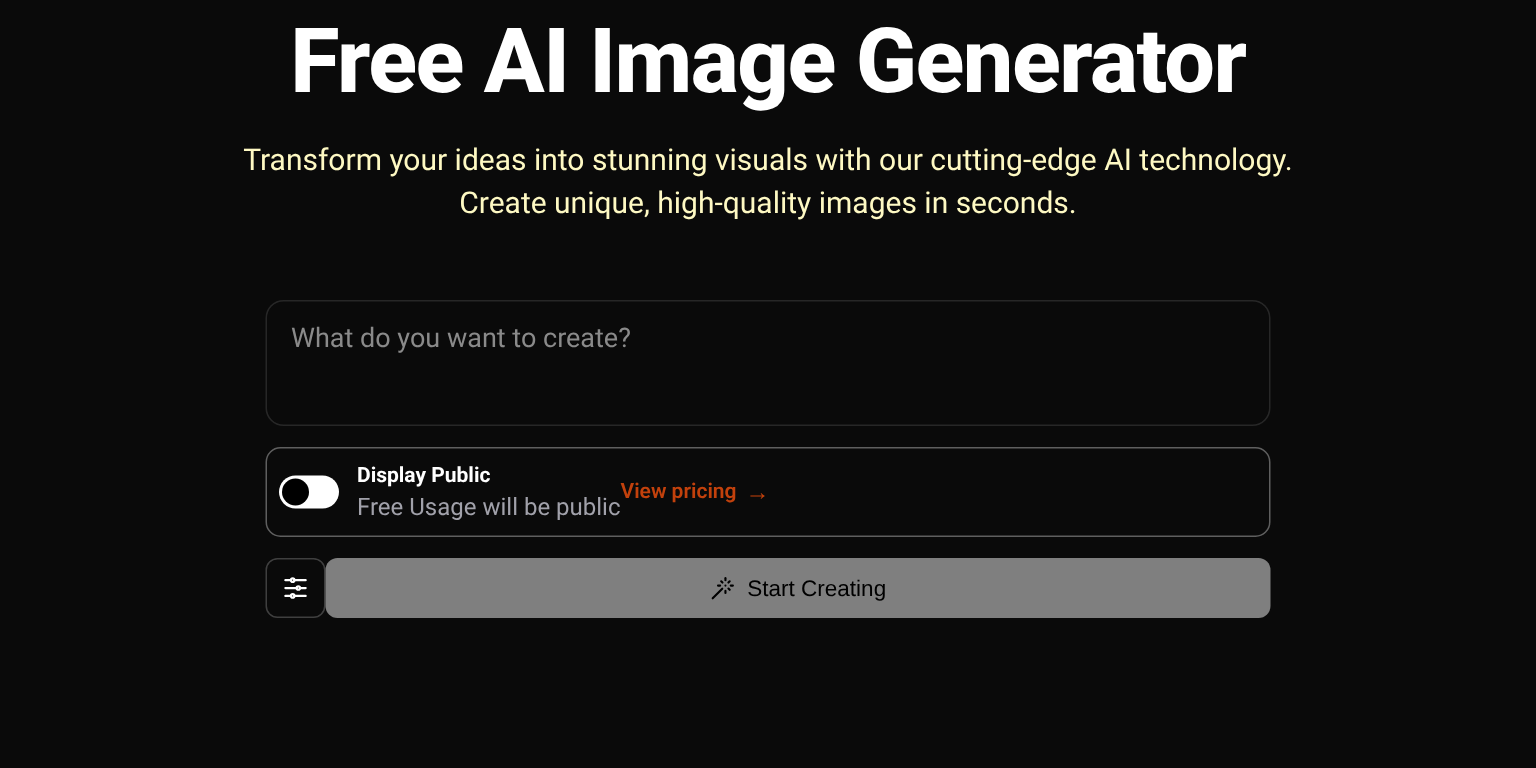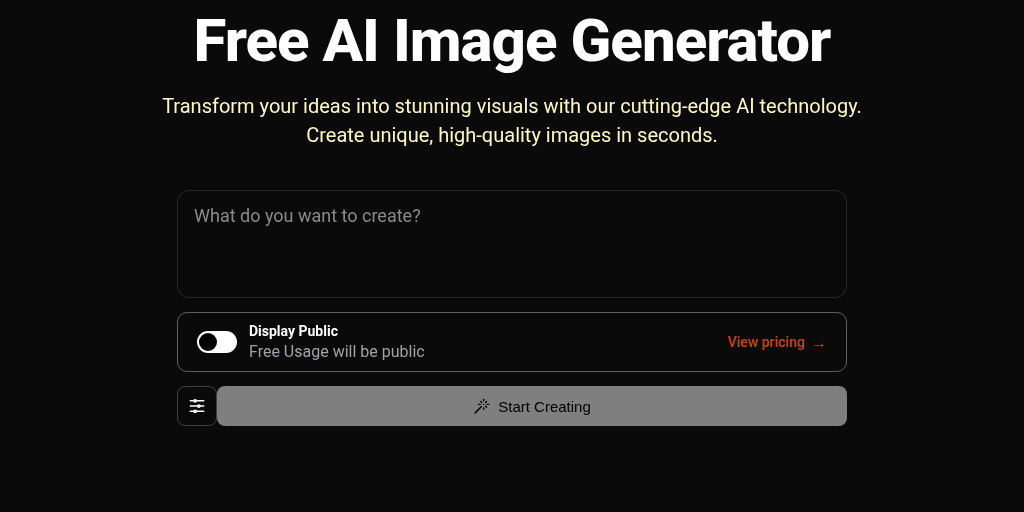--- a/index.html
+++ b/index.html
@@ -32,42 +32,42 @@
       margin-bottom: 40px;
     }
     .content {
       width: 670px;
       display: flex;
       flex-direction: column;
       gap: 14px;
     }
     .prompt-box {
       width: 100%;
-      height: 108px;
+      height: 84px;
       background: #0a0a0a;
       border: 1px solid rgba(255,255,255,0.12);
       border-radius: 12px;
       padding: 14px 16px;
       color: #fff;
       font-size: 18px;
       font-family: inherit;
       resize: none;
       outline: none;
+      margin-top: 10px;
     }
     .prompt-box::placeholder {
       color: #8a8a8a;
     }
     .public-row {
       width: 100%;
       border: 1px solid rgba(255,255,255,0.35);
       border-radius: 10px;
-      padding: 10px 19px;
+      padding: 10px 8px;
       display: flex;
       align-items: center;
-      justify-content: space-between;
     }
     .public-left {
       display: flex;
       align-items: center;
       gap: 12px;
     }
     .toggle {
       width: 40px;
       height: 22px;
       background: #fff;

